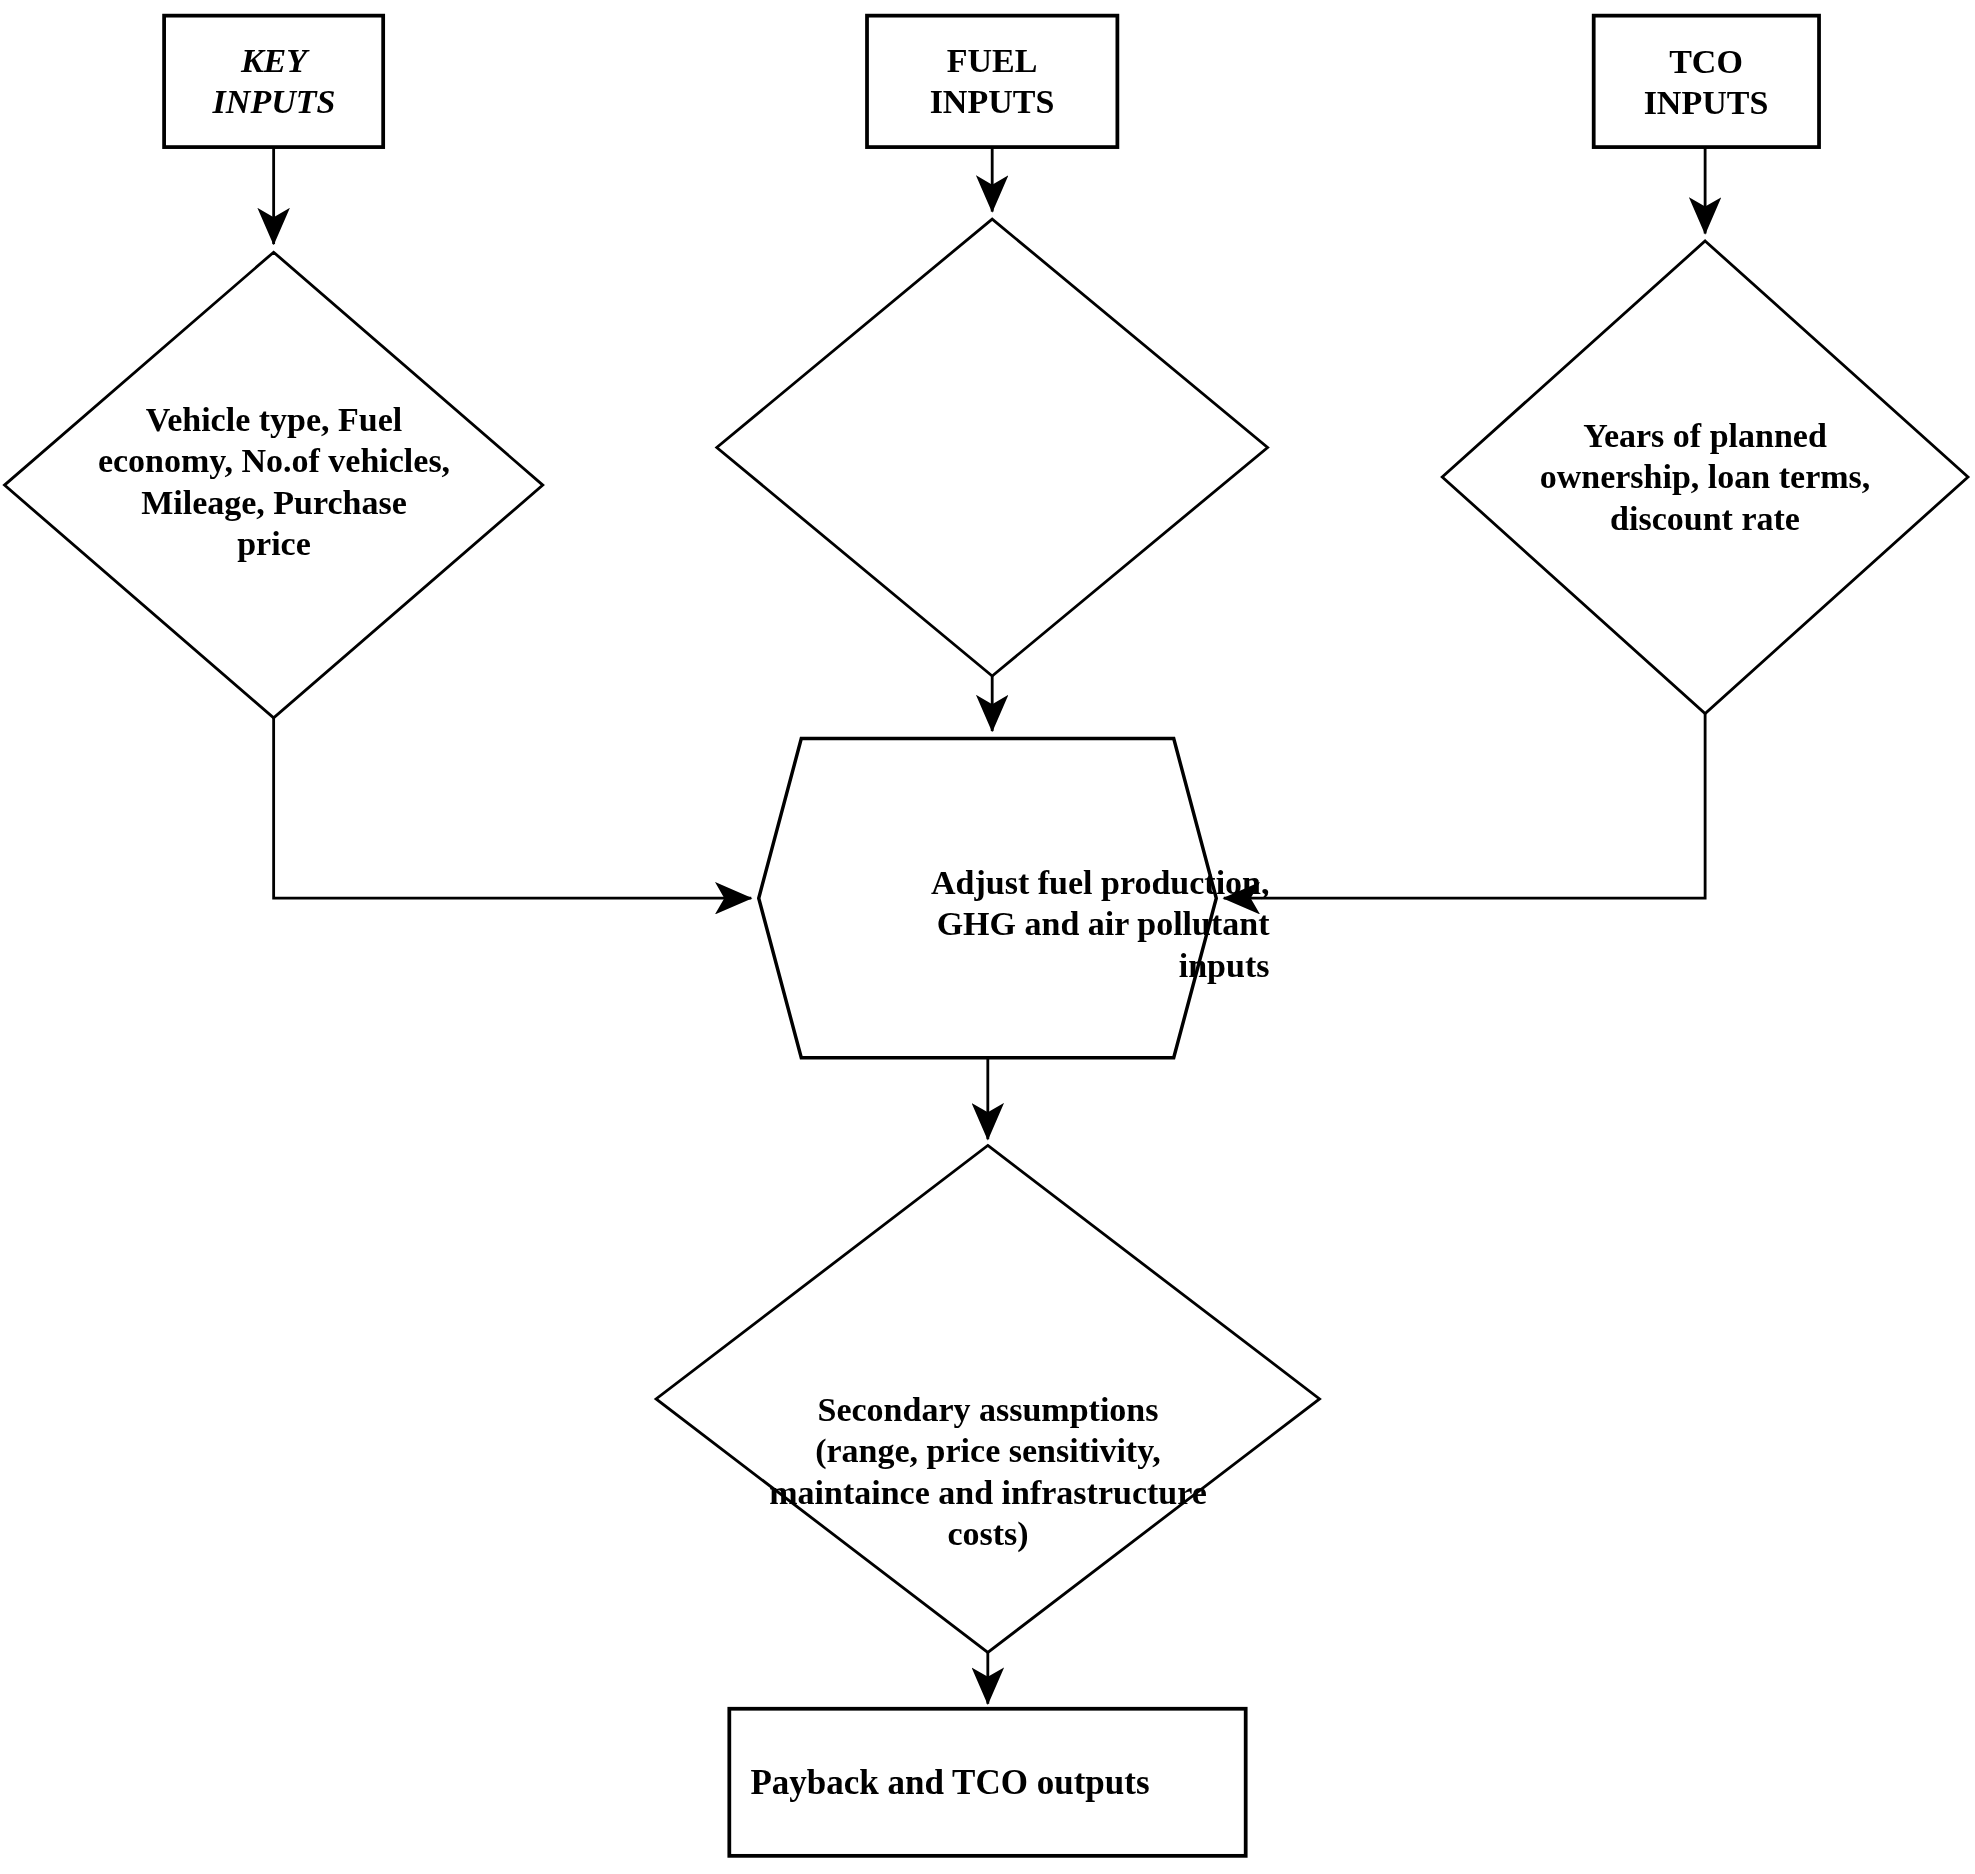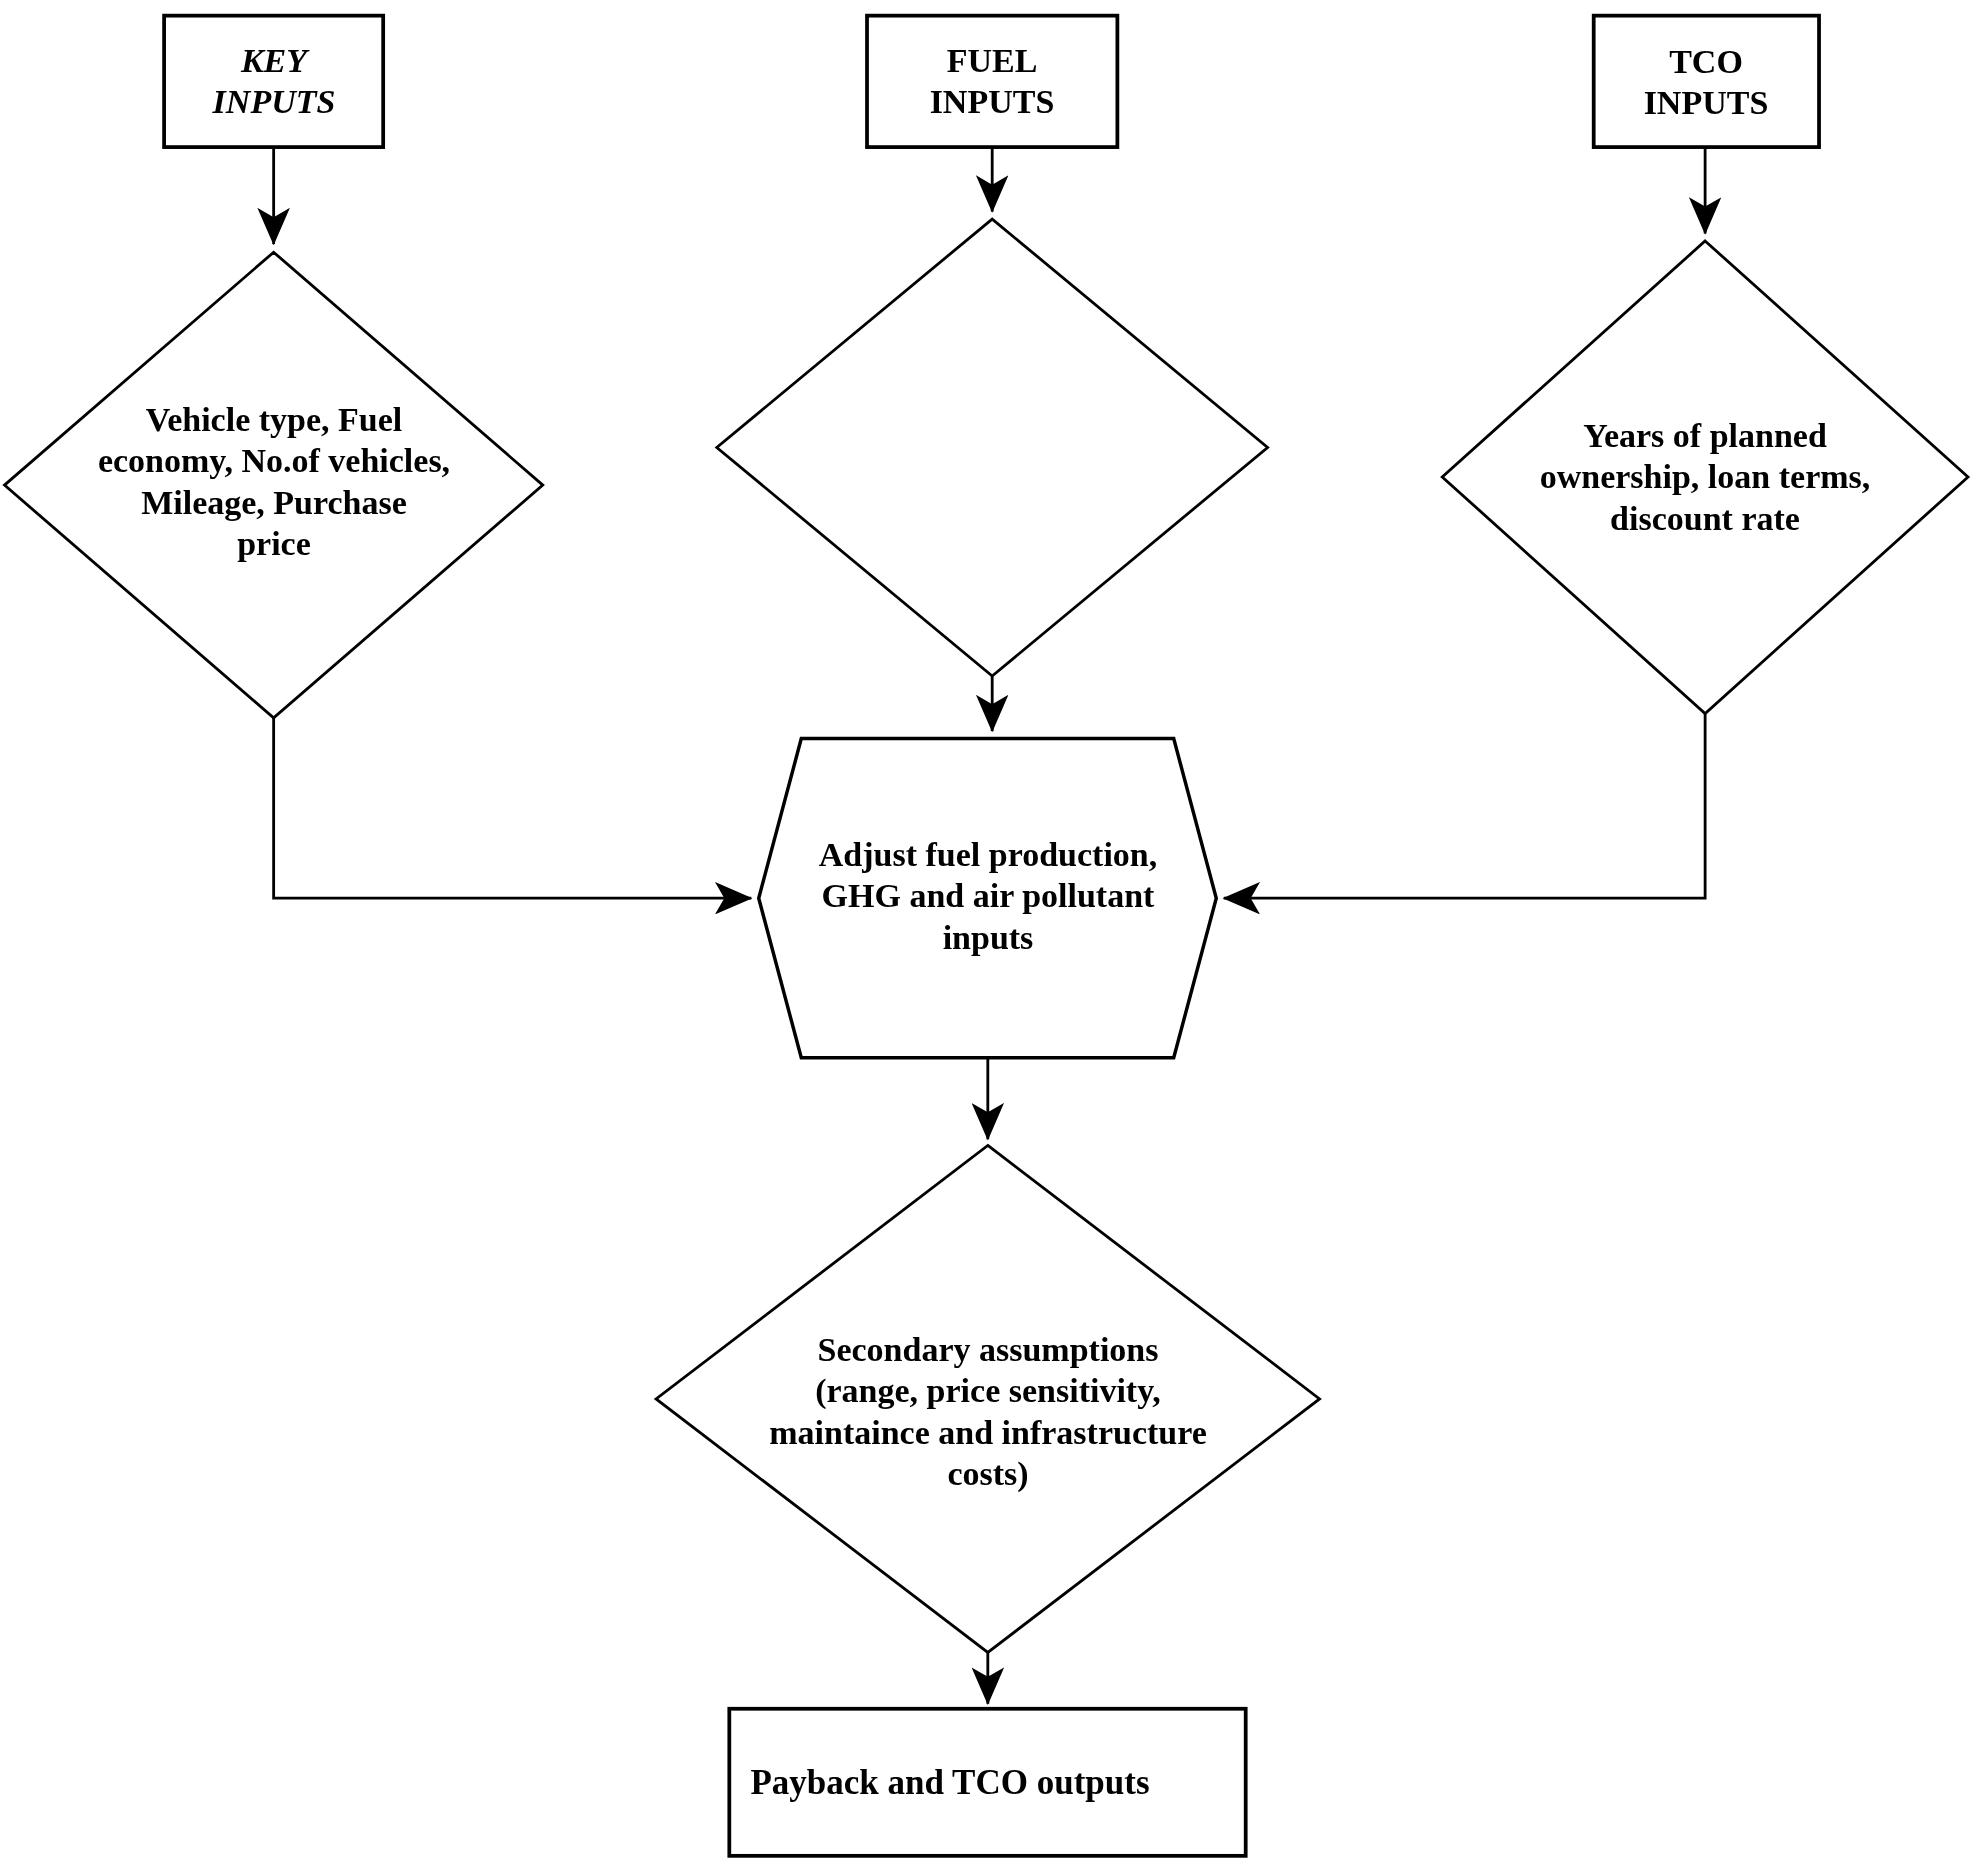--- a/index.html
+++ b/index.html
@@ -96,25 +96,25 @@
   <div class="label" style="left:274px; top:482px; width:626px;">Vehicle type, Fuel
 economy, No.of vehicles,
 Mileage, Purchase
 price</div>
 
 
   <div class="label" style="left:1705px; top:477px; width:626px;">Years of planned
 ownership, loan terms,
 discount rate</div>
 
-  <div class="label" style="left:988px; top:896px; width:563px;">Adjust fuel production,
+  <div class="label" style="left:988px; top:924px; width:563px;text-align:right;">Adjust fuel production,
 GHG and air pollutant
 inputs</div>
 
-  <div class="label" style="left:988px; top:1412px; width:689px;">Secondary assumptions
+  <div class="label" style="left:988px; top:1472px; width:689px;">Secondary assumptions
 (range, price sensitivity,
 maintaince and infrastructure
 costs)</div>
 
   <div class="label big" style="left:950px; top:1783px; width:563px;">Payback and TCO outputs</div>
 
 </div>
 
 
 </body></html>

